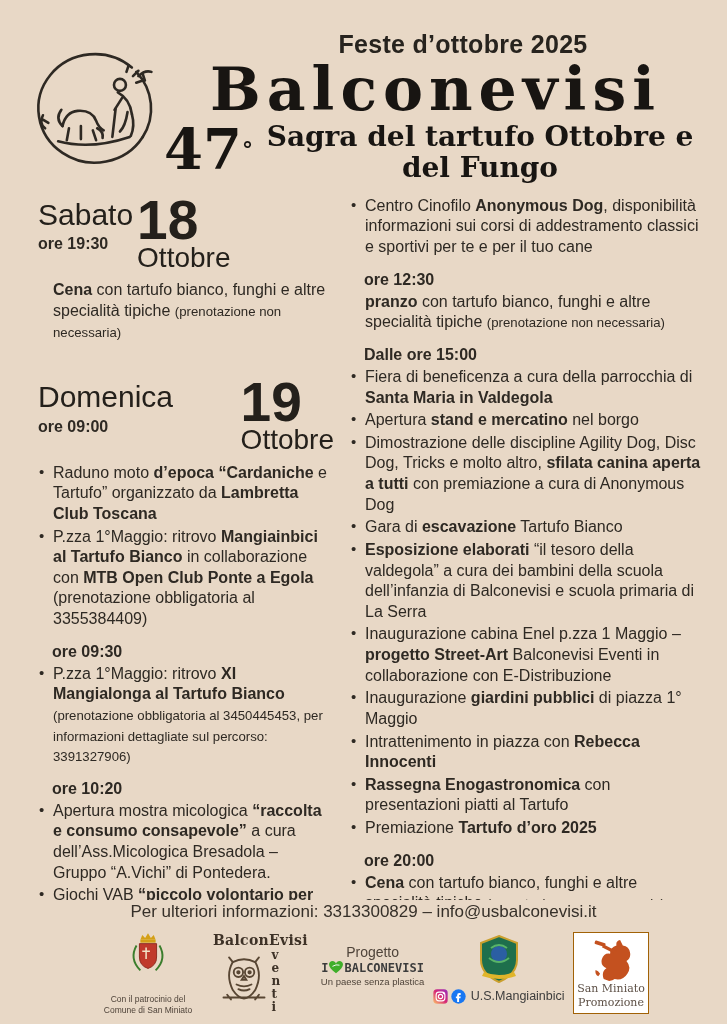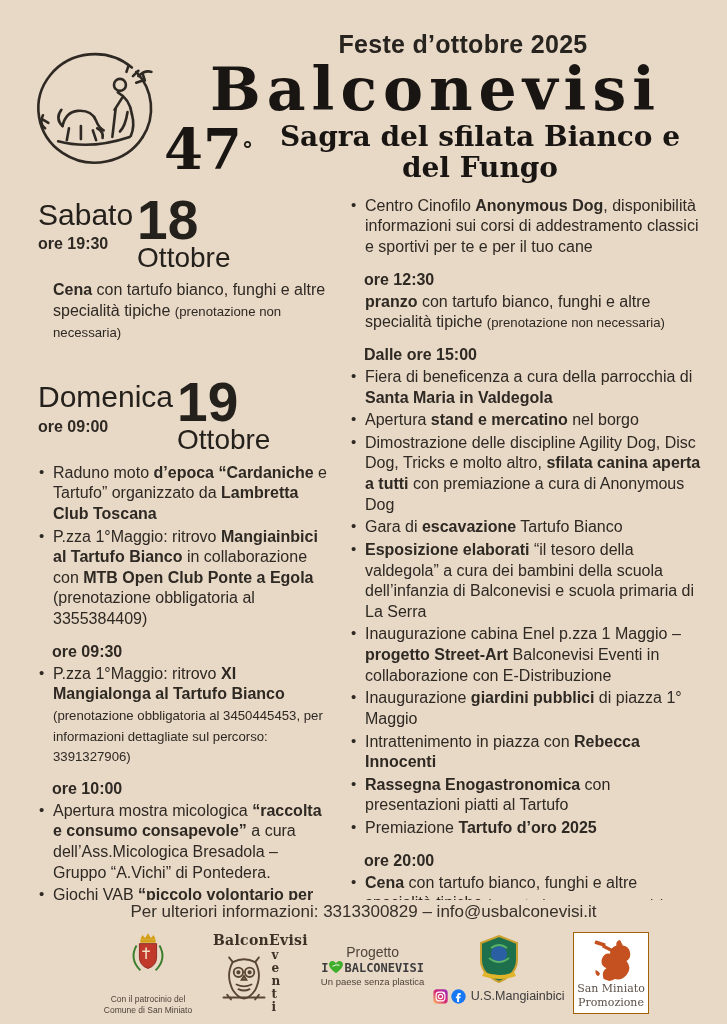--- a/index.html
+++ b/index.html
@@ -36,21 +36,21 @@
   }
   .sub-row{display:flex;justify-content:center;align-items:center;margin-top:-4px;}
   .edition{font-family:"DejaVu Serif",serif;font-weight:bold;font-size:56px;line-height:.85;color:var(--heading);}
   .degree{font-family:"DejaVu Serif",serif;font-weight:bold;font-size:22px;line-height:1;margin-top:1px;color:var(--heading);}
   .subtitle{font-family:"DejaVu Serif",serif;font-weight:bold;font-size:28px;line-height:1.1;margin-top:6px;letter-spacing:0px;color:var(--heading);}
   
   .columns{display:flex;gap:16px;padding:10px 20px 0 38px;height:716px;overflow:hidden;}
   .col-left{width:296px;flex:none;}
   .col-right{flex:1;}
   .day{display:flex;gap:4px;margin:4px 0 8px;}
-  .day.spaced{margin-top:38px;}
+  .day.spaced{margin-top:38px;justify-content:space-between;}
   .day-left{display:flex;flex-direction:column;}
   .dn{font-size:30px;line-height:1.15;color:#24201b;}
   .dt{font-size:16px;font-weight:bold;margin-top:3px;}
   .day-right{display:flex;flex-direction:column;align-items:flex-start;}
   .num{font-size:55px;font-weight:600;line-height:.82;color:#24201b;}
   .mon{font-size:28px;line-height:1.05;color:#24201b;}
   .time{font-size:16px;font-weight:bold;padding-left:14px;margin:13px 0 3px;}
   .item{position:relative;padding-left:15px;font-size:16px;line-height:1.29;margin:2px 0;}
   .item .dot{position:absolute;left:1px;top:-1px;font-size:15px;}
   .b{font-weight:bold;}
@@ -115,21 +115,21 @@
           <path d="M12,62 q-4,8 2,12 M12,66 l5,3 M100,26 q6,-6 12,-4 M104,24 l2,6"></path>
         </g>
       </svg>
     </div>
     <div class="title-block">
       <div class="feste">Feste d’ottobre 2025</div>
       <div class="title">Balconevisi</div>
       <div class="sub-row">
         <span class="edition">47</span>
         <span class="degree">°</span>
-        <span class="subtitle">Sagra del sfilata Bianco e del Fungo</span>
+        <span class="subtitle">Sagra del tartufo Ottobre e del Fungo</span>
       </div>
     </div>
   </div>
 
   <div class="columns">
     <div class="col-left">
         <div class="day">
           <div class="day-left">
             <div class="dn">Sabato</div>
             <div class="dt">ore 19:30</div>
@@ -147,21 +147,21 @@
           </div>
           <div class="day-right">
             <div class="num">19</div>
             <div class="mon">Ottobre</div>
           </div>
         </div>
         <div class="item bullet"><span class="dot">•</span><span class="txt"><span class="n">Raduno moto </span><span class="b">d’epoca “Cardaniche</span><span class="n"> e Tartufo” organizzato da </span><span class="b">Lambretta Club Toscana</span></span></div>
         <div class="item bullet"><span class="dot">•</span><span class="txt"><span class="n">P.zza 1°Maggio: ritrovo </span><span class="b">Mangiainbici al Tartufo Bianco</span><span class="n"> in collaborazione con </span><span class="b">MTB Open Club Ponte a Egola</span><span class="n"> (prenotazione obbligatoria al 3355384409)</span></span></div>
         <div class="time">ore 09:30</div>
         <div class="item bullet"><span class="dot">•</span><span class="txt"><span class="n">P.zza 1°Maggio: ritrovo </span><span class="b">XI Mangialonga al Tartufo Bianco</span><span class="n"> </span><span class="sm">(prenotazione obbligatoria al 3450445453, per informazioni dettagliate sul percorso: 3391327906)</span></span></div>
-        <div class="time">ore 10:00</div>
+        <div class="time">ore 10:20</div>
         <div class="item bullet"><span class="dot">•</span><span class="txt"><span class="n">Apertura mostra micologica </span><span class="b">“raccolta e consumo consapevole”</span><span class="n"> a cura dell’Ass.Micologica Bresadola – Gruppo “A.Vichi” di Pontedera.</span></span></div>
         <div class="item bullet"><span class="dot">•</span><span class="txt"><span class="n">Giochi VAB </span><span class="b">“piccolo volontario per un giorno”</span></span></div>
       </div>
     <div class="col-right">
         <div class="item bullet"><span class="dot">•</span><span class="txt"><span class="n">Centro Cinofilo </span><span class="b">Anonymous Dog</span><span class="n">, disponibilità informazioni sui corsi di addestramento classici e sportivi per te e per il tuo cane</span></span></div>
         <div class="time">ore 12:30</div>
         <div class="item para"><span class="txt"><span class="b">pranzo</span><span class="n"> con tartufo bianco, funghi e altre specialità tipiche </span><span class="sm">(prenotazione non necessaria)</span></span></div>
         <div class="time">Dalle ore 15:00</div>
         <div class="item bullet"><span class="dot">•</span><span class="txt"><span class="n">Fiera di beneficenza a cura della parrocchia di </span><span class="b">Santa Maria in Valdegola</span></span></div>
         <div class="item bullet"><span class="dot">•</span><span class="txt"><span class="n">Apertura </span><span class="b">stand e mercatino</span><span class="n"> nel borgo</span></span></div>

